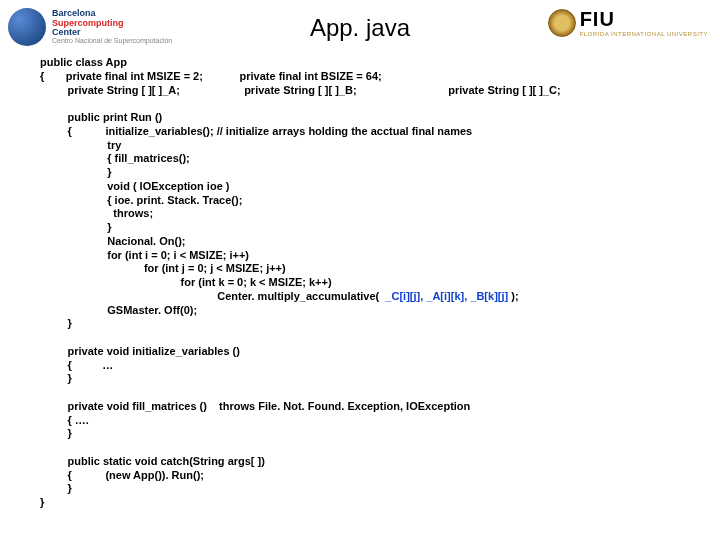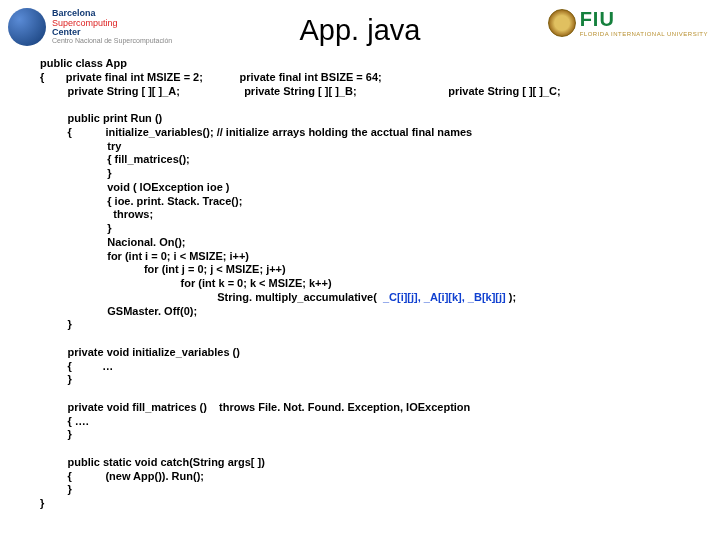--- a/index.html
+++ b/index.html
@@ -31,25 +31,25 @@
     background: radial-gradient(circle at 30% 30%, #5a8bd6, #123a74);
     margin-right: 6px;
     flex-shrink: 0;
   }
   .logo-left .text-block {
     line-height: 1.05;
     font-size: 9px;
     color: #123a74;
   }
   .logo-left .text-block .b1 { color:#123a74; font-weight:bold; }
-  .logo-left .text-block .b2 { color:#d22; font-weight:normal; }
+  .logo-left .text-block .b2 { color:#d22; font-weight:bold; }
   .logo-left .text-block .b3 { color:#123a74; font-weight:bold; }
   .logo-left .sub { font-size:7px; color:#888; }
   .title {
-    font-size: 29px;
+    font-size: 24px;
     font-weight: normal;
     color: #000;
     margin-top: 6px;
     flex: 1;
     text-align: center;
   }
   .logo-right {
     display:flex;
     align-items:center;
     gap:4px;
@@ -57,21 +57,21 @@
   .logo-right .crest {
     width: 26px;
     height: 26px;
     border-radius:50%;
     background: radial-gradient(circle, #e0c060 40%, #a07020 70%);
     border:1px solid #806010;
   }
   .logo-right .fiu-text {
     font-size: 20px;
     font-weight: bold;
-    color: #15803d;
+    color: #000000;
     letter-spacing:1px;
   }
   .logo-right .fiu-sub {
     font-size:6px;
     color:#b89030;
     letter-spacing:0.5px;
   }
   .code {
     padding: 10px 40px 0 40px;
     white-space: pre;
@@ -115,21 +115,21 @@
 <span>                      { fill_matrices();</span>
 <span>                      }</span>
 <span>                      void ( IOException ioe )</span>
 <span>                      { ioe. print. Stack. Trace();</span>
 <span>                        throws;</span>
 <span>                      }</span>
 <span>                      Nacional. On();</span>
 <span>                      for (int i = 0; i &lt; MSIZE; i++)</span>
 <span>                                  for (int j = 0; j &lt; MSIZE; j++)</span>
 <span>                                              for (int k = 0; k &lt; MSIZE; k++)</span>
-<span>                                                          String. multiply_accumulative( </span><span class="blue"> _C[i][j], _A[i][k], _B[k][j]</span><span> );</span>
+<span>                                                          Center. multiply_accumulative( </span><span class="blue"> _C[i][j], _A[i][k], _B[k][j]</span><span> );</span>
 <span>                      GSMaster. Off(0);</span>
 <span>         }</span>
 <span></span>
 <span>         private void initialize_variables ()</span>
 <span>         {          …</span>
 <span>         }</span>
 <span></span>
 <span>         private void fill_matrices ()    throws File. Not. Found. Exception, IOException</span>
 <span>         { ….</span>
 <span>         }</span>

